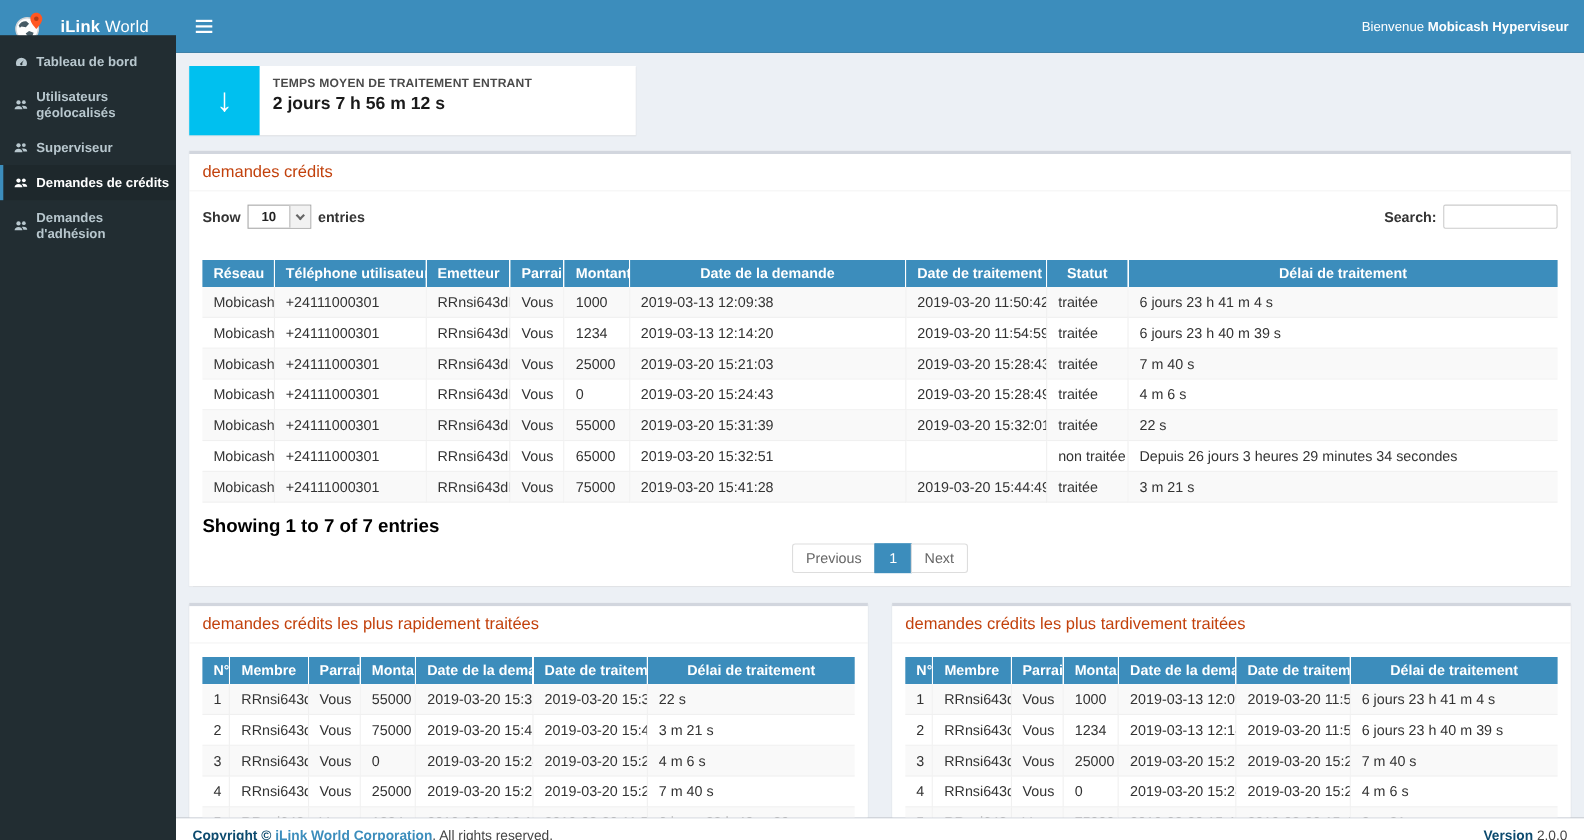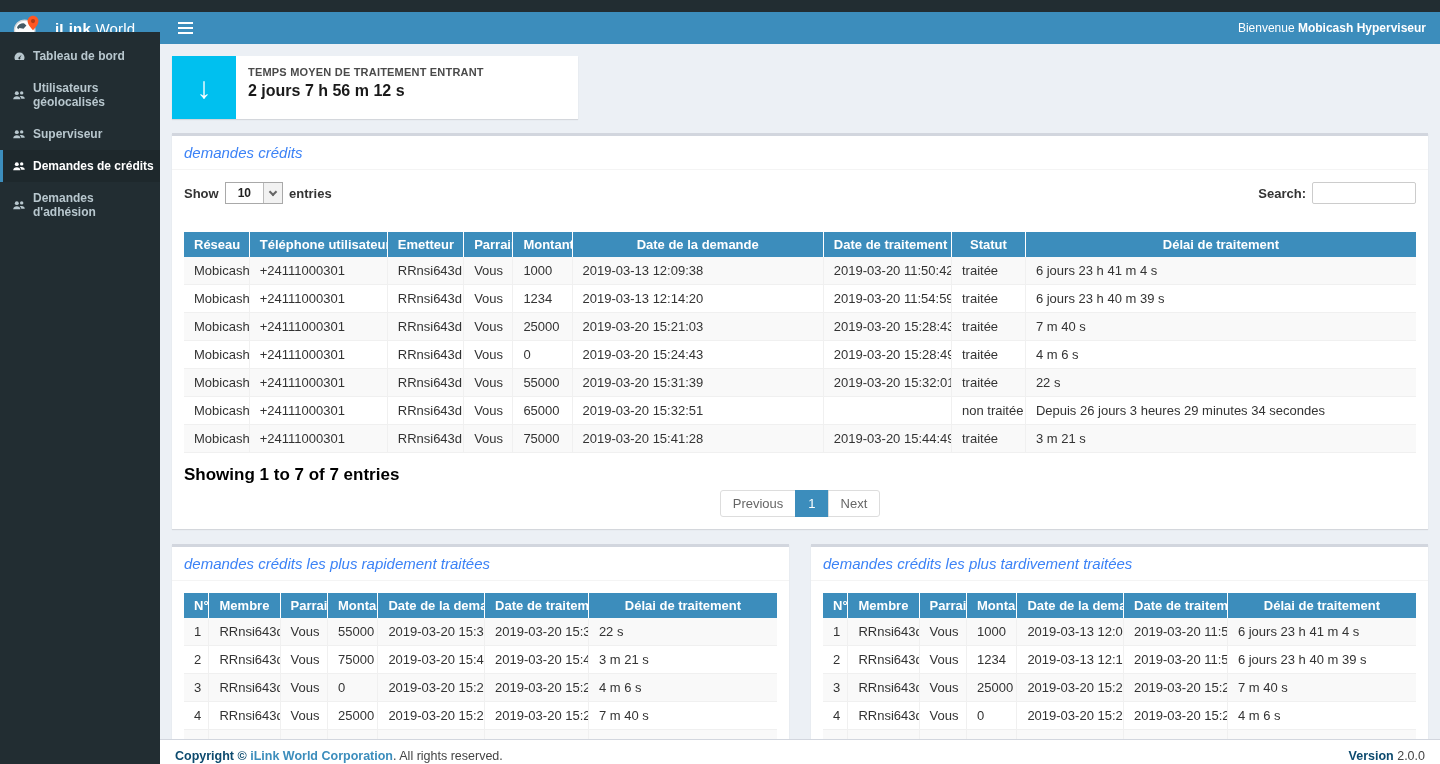--- a/index.html
+++ b/index.html
@@ -1,20 +1,20 @@
 <!DOCTYPE html>
 <html><head>
 <meta charset="utf-8">
 <style>
   * { box-sizing: border-box; margin: 0; padding: 0; }
   html, body { width: 1440px; height: 764px; overflow: hidden; }
   body { font-family: "Liberation Sans", sans-serif; background: #222d32; }
 
   
-  .topbar { height: 32px; display: flex; margin-top: 12px; }
+  .topbar { height: 48px; display: flex; }
   .logo { width: 160px; background: #3c8dbc; color: #fff; display: flex; align-items: center; padding-left: 12px; gap: 14px; cursor: pointer; }
   .logo-text { font-size: 15px; letter-spacing: .2px; white-space: nowrap; }
   .logo-text b { font-weight: bold; }
   .navbar { flex: 1; background: #3c8dbc; display: flex; align-items: center; justify-content: space-between; padding: 0 14px 0 10px; gap: 21px; }
   .hamburger { display: inline-flex; flex-direction: column; gap: 3px; cursor: pointer; padding: 6px 8px; }
   .hamburger i { display: block; width: 15px; height: 2px; background: #fff; }
   .welcome { color: #fff; font-size: 12px; }
   .welcome b { font-weight: bold; }
 
   
@@ -27,21 +27,21 @@
   
   .main { margin-left: 160px; height: 695px; background: #ecf0f5; padding: 12px 12px 0 12px; overflow: hidden; }
 
   .info-box { width: 406px; height: 63px; background: #fff; display: flex; box-shadow: 0 1px 1px rgba(0,0,0,.1); margin-bottom: 14px; }
   .info-box-icon { width: 64px; background: #00c0ef; color: #fff; display: flex; align-items: center; justify-content: center; font-size: 30px; font-weight: bold; }
   .info-box-content { padding: 10px 12px; }
   .info-box-text { font-size: 11px; font-weight: bold; color: #4a4a4a; text-transform: uppercase; letter-spacing: .2px; }
   .info-box-number { font-size: 16px; font-weight: bold; color: #1a1a1a; margin-top: 4px; }
 
   .panel { background: #fff; border-top: 3px solid #d2d6de; box-shadow: 0 1px 1px rgba(0,0,0,.1); }
-  .panel-title { padding: 8px 12px; font-size: 15px; color: #3b82f6; border-bottom: 1px solid #f4f4f4; font-style: italic; }
+  .panel-title { padding: 8px 12px; font-size: 15px; color: #c2410c; border-bottom: 1px solid #f4f4f4; }
   .panel-body { padding: 12px; }
 
   .dt-controls { display: flex; justify-content: space-between; align-items: center; margin-bottom: 28px; }
   .dt-length, .dt-search { display: flex; align-items: center; gap: 6px; font-size: 13px; font-weight: bold; color: #333; }
   .select-box { display: inline-flex; border: 1px solid #a9a9a9; background: #fff; height: 22px; cursor: pointer; }
   .select-value { padding: 0 12px; display: flex; align-items: center; font-size: 12px; font-weight: bold; color: #222; }
   .select-arrow { width: 19px; border-left: 1px solid #bbb; background: #f2f2f2; display: flex; align-items: center; justify-content: center; }
   .chev { width: 6px; height: 6px; border-right: 2px solid #666; border-bottom: 2px solid #666; transform: rotate(45deg); margin-top: -3px; }
   .dt-search input { width: 104px; height: 22px; border: 1px solid #ccc; border-radius: 2px; padding: 0 6px; font-size: 12px; font-family: inherit; }
 

